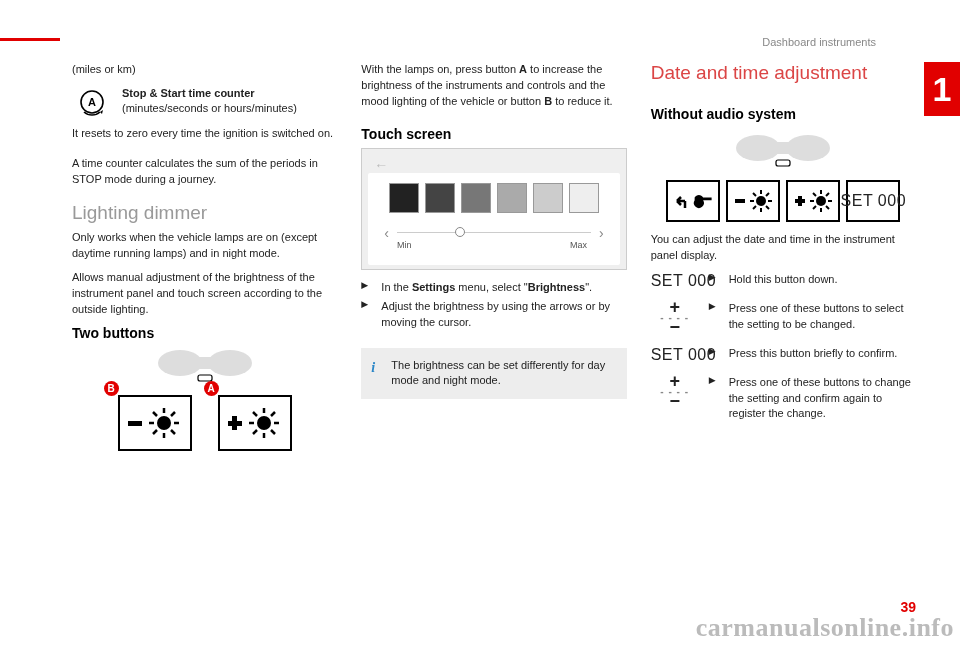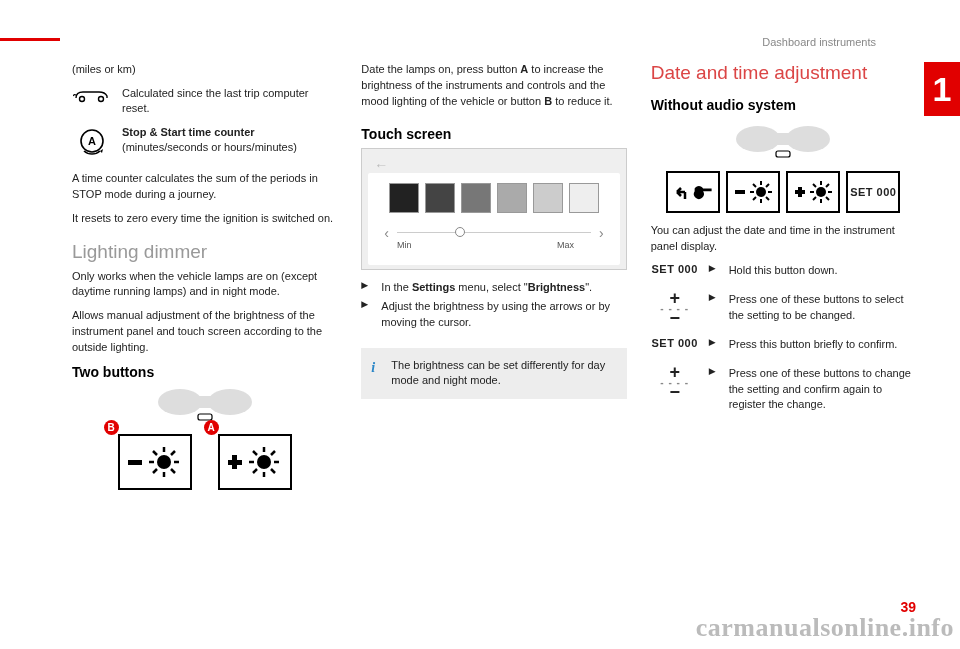--- a/index.html
+++ b/index.html
@@ -64,21 +64,21 @@
     position: absolute;
     top: 62px;
     left: 72px;
     right: 44px;
     display: flex;
     gap: 24px;
   }
   .col { flex: 1 1 0; min-width: 0; }
   h2.bold { font-size: 14px; font-weight: bold; margin: 0 0 6px; color: #000; }
   h2.light { font-size: 19px; font-weight: 300; color: #999; margin: 14px 0 6px; }
-  h2.light-red { font-size: 19px; font-weight: 300; color: #db4545; margin: 0 0 13px; }
+  h2.light-red { font-size: 19px; font-weight: 300; color: #db4545; margin: 0 0 22px; }
   p { margin: 0 0 8px; line-height: 1.45; }
   .row { display: flex; gap: 10px; margin-bottom: 8px; align-items: flex-start; }
   .row .ico { width: 40px; flex-shrink: 0; display:flex; justify-content:center; }
   .row .txt { flex: 1; line-height: 1.4; }
   .bullet-row { display: flex; margin-bottom: 4px; }
   .bullet-row .sym { width: 20px; flex-shrink: 0; }
   .bullet-row .btxt { flex: 1; line-height: 1.4; }
   .dashboard-fig { text-align: center; margin: 6px 0 10px; }
   .four-btn-row { display: flex; gap: 6px; justify-content: center; margin-bottom: 10px; }
   .sq-btn {
@@ -139,21 +139,21 @@
     flex-direction: column;
   }
   .sw-row { display:flex; gap:6px; justify-content:center; }
   .sw { width: 30px; height: 30px; border: 1px solid #999; }
   .slider-row { display:flex; align-items:center; gap:8px; padding: 6px 6px 2px; font-size:9px; color:#555;}
   .slider-track { flex:1; height:1px; background:#ccc; position:relative; }
   .slider-thumb { position:absolute; left:30%; top:-5px; width:10px; height:10px; border:1px solid #888; border-radius:50%; background:#fff;}
   .ts-ok { font-size: 10px; color: #aaa; padding: 4px 6px 2px; }
   .icon-setrow { display:flex; align-items:flex-start; gap:10px; margin-bottom:10px; }
   .icon-setrow .ico { width:48px; flex-shrink:0; text-align:center; }
-  .set000 { font-weight: bold; font-size: 11px; white-space: nowrap; letter-spacing: 0.5px;}
+  .set000 { font-weight: normal; font-size: 16px; white-space: nowrap; letter-spacing: 0.5px;}
   .plusminus {
     display: inline-flex; flex-direction: column; align-items: center;
     line-height: 0.7;
   }
   .plusminus .plus { font-size: 18px; font-weight: bold; }
   .plusminus .dashes { font-size: 10px; letter-spacing: 1px; color: #888; font-weight:bold;}
   .plusminus .minus { font-size: 18px; font-weight: bold; }
   b { font-weight: bold; }
   .dashboard-svg { display:block; margin: 0 auto 4px; }
 </style>
@@ -165,45 +165,34 @@
 <div class="chapter-num">1</div>
 <div class="page-num">39</div>
 <div class="watermark">carmanualsonline.info</div>
 
 <div class="columns">
 
   <div class="col">
     <p>(miles or km)</p>
     <div class="row">
       <div class="ico">
-        <svg width="38" height="18" viewBox="0 0 38 18">
-          <path d="M3 12 Q3 6 10 6 L26 6 Q32 6 34 10 L34 12" fill="none" stroke="#000" stroke-width="1.4"></path>
-          <circle cx="9" cy="13" r="2.5" fill="none" stroke="#000" stroke-width="1.4"></circle>
-          <circle cx="28" cy="13" r="2.5" fill="none" stroke="#000" stroke-width="1.4"></circle>
-          <path d="M0 10 Q1 8 3 9" fill="none" stroke="#000" stroke-width="1.2"></path>
-        </svg>
-      </div>
-      <div class="txt">Calculated since the last trip computer reset.</div>
-    </div>
-    <div class="row">
-      <div class="ico">
         <svg width="32" height="32" viewBox="0 0 32 32">
           <circle cx="16" cy="16" r="11" fill="none" stroke="#000" stroke-width="1.6"></circle>
           <text x="16" y="20" text-anchor="middle" font-size="11" font-weight="bold" font-family="Arial">A</text>
           <path d="M8 26 A12 12 0 0 0 24 26" fill="none" stroke="#000" stroke-width="1.6"></path>
           <path d="M24 26 l3 -2 l-1 4 z" fill="#000"></path>
         </svg>
       </div>
       <div class="txt">
         <b>Stop &amp; Start time counter</b><br>
         <span>(minutes/seconds or hours/minutes)</span>
       </div>
     </div>
+    <p>It resets to zero every time the ignition is switched on.</p>
     <p style="margin-top:14px;">A time counter calculates the sum of the periods in STOP mode during a journey.</p>
-    <p>It resets to zero every time the ignition is switched on.</p>
 
     <h2 class="light">Lighting dimmer</h2>
     <p>Only works when the vehicle lamps are on (except daytime running lamps) and in night mode.</p>
     <p>Allows manual adjustment of the brightness of the instrument panel and touch screen according to the outside lighting.</p>
 
     <h2 class="bold" style="">Two buttons</h2>
 
     <div class="dashboard-fig">
       <svg class="dashboard-svg" width="110" height="38" viewBox="0 0 110 38">
         <ellipse cx="30" cy="16" rx="22" ry="13" fill="#ddd"></ellipse>
@@ -250,21 +239,21 @@
                 <line x1="47" y1="13" x2="51" y2="9"></line>
             </g>
           </svg>
         </div>
       </div>
     </div>
   </div>
 
   <div class="col">
     <p>
-      <span>Date the lamps on, press button </span><b>A</b><span> to increase the brightness of the instruments and controls and the mood lighting of the vehicle or button </span><b>B</b><span> to reduce it.</span>
+      <span>With the lamps on, press button </span><b>A</b><span> to increase the brightness of the instruments and controls and the mood lighting of the vehicle or button </span><b>B</b><span> to reduce it.</span>
     </p>
 
     <h2 class="bold" style="margin-top:16px;">Touch screen</h2>
 
     <div class="touchscreen-fig">
       <div class="ts-backrow">←</div>
       <div class="ts-swatches">
         <div class="sw-row">
           <div class="sw" style="background:#222"></div>
           <div class="sw" style="background:#444"></div>
@@ -273,21 +262,21 @@
           <div class="sw" style="background:#ccc"></div>
           <div class="sw" style="background:#eee"></div>
         </div>
         <div class="slider-row">
           <span style="font-size:14px;color:#888;">‹</span>
           <span style="position:relative; flex:1;">
             <span class="slider-track" style="display:block;">
               <span class="slider-thumb"></span>
             </span>
             <span style="position:absolute; left:0; top:8px;">Min</span>
-            <span style="position:absolute; right:17px; top:8px;">Max</span>
+            <span style="position:absolute; right:4px; top:8px;">Max</span>
           </span>
           <span style="font-size:14px;color:#888;">›</span>
         </div>
         <div style="height:10px;"></div>
       </div>
     </div>
 
     <div class="bullet-row">
       <div class="sym" style="font-size:9px;">▶</div>
       <div class="btxt">

